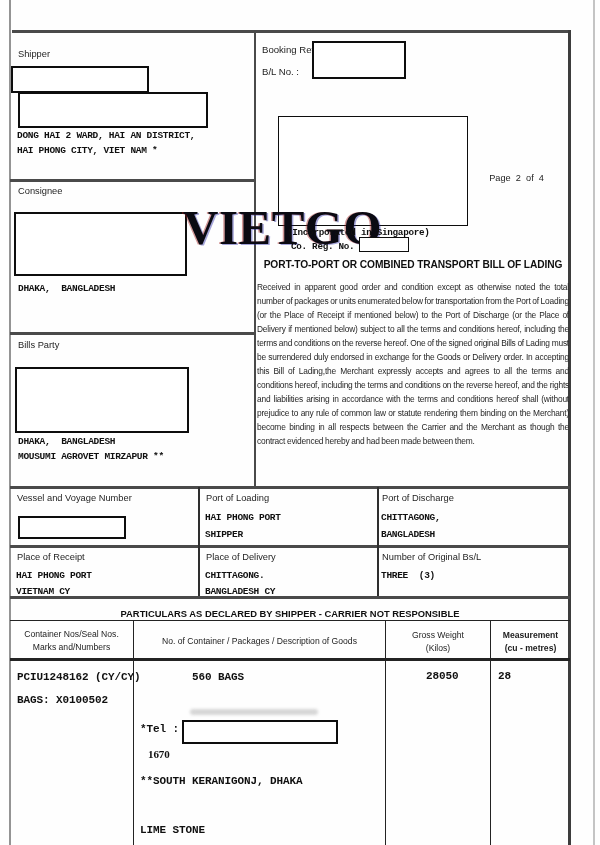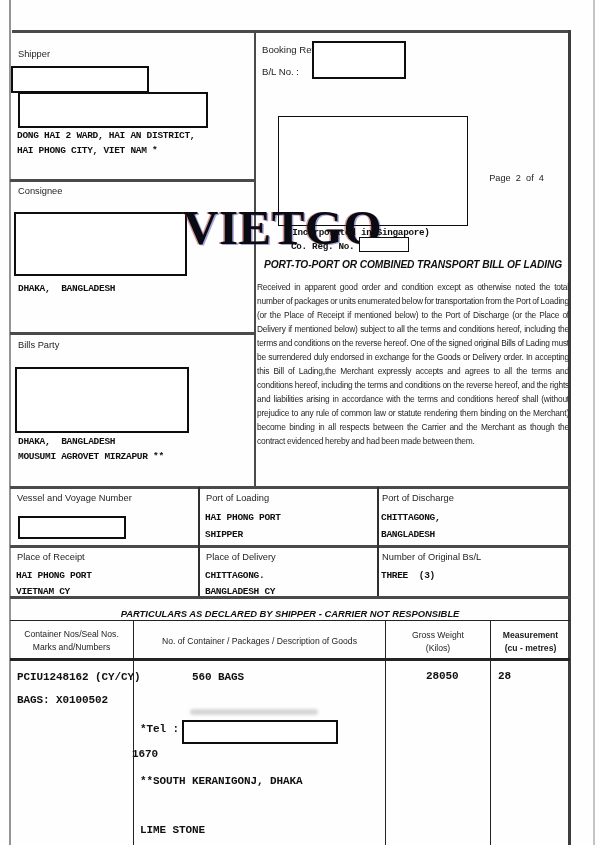--- a/index.html
+++ b/index.html
@@ -13,21 +13,21 @@
   .rule-thin{position:absolute;background:#232323;}
   
   .redact{position:absolute;background:#ffffff;border:2px solid #0d0d0d;box-sizing:border-box;}
   .redact-thin{border-width:1.5px;}
   
   .lbl{position:absolute;font-size:9.3px;color:#242424;white-space:pre;}
   
   .mono{position:absolute;font-family:"Liberation Mono","DejaVu Sans Mono",monospace;
         font-size:9.5px;letter-spacing:-0.3px;color:#101010;white-space:pre;font-weight:bold;}
   .mono-lg{font-size:11px;letter-spacing:-0.1px;}
-  .hdg{position:absolute;font-weight:bold;color:#0f0f0f;text-align:center;font-style:italic;}
+  .hdg{position:absolute;font-weight:bold;color:#0f0f0f;text-align:center;}
   .tblhead{position:absolute;font-size:8.6px;color:#1c1c1c;text-align:center;line-height:12.5px;}
   .watermark{
     position:absolute;left:183px;top:177px;
     font-family:"Liberation Serif","DejaVu Serif",serif;font-weight:bold;
     font-size:49px;line-height:1;letter-spacing:0.5px;color:#0a0a12;
     text-shadow:-1.5px 0 0 rgba(160,30,30,0.45), 1.5px 0.5px 0 rgba(30,30,160,0.4);
     margin-top:26px;
   }
   .terms{
     position:absolute;left:257px;top:280px;width:312px;
@@ -127,17 +127,17 @@
 
   <div class="mono mono-lg" style="left:17px;top:671px;z-index:3;">PCIU1248162 (CY/CY)</div>
   <div class="mono mono-lg" style="left:17px;top:694px;">BAGS: X0100502</div>
   <div class="mono mono-lg" style="left:192px;top:671px;">560 BAGS</div>
   <div class="mono mono-lg" style="left:426px;top:670px;">28050</div>
   <div class="mono mono-lg" style="left:498px;top:670px;">28</div>
 
   <div class="smudge" style="left:190px;top:709px;width:128px;height:6px;"></div>
   <div class="mono mono-lg" style="left:140px;top:723px;">*Tel :</div>
   <div class="redact" style="left:182px;top:720px;width:156px;height:24px;"></div>
-  <div class="mono mono-lg" style="left:132px;top:748px;">1670</div>
+  <div class="mono mono-lg" style="left:148px;top:748px;font-family:Liberation Serif, serif;">1670</div>
   <div class="mono mono-lg" style="left:140px;top:775px;">**SOUTH KERANIGONJ, DHAKA</div>
   <div class="mono mono-lg" style="left:140px;top:824px;">LIME STONE</div>
 
 </div>
 
 </body></html>

